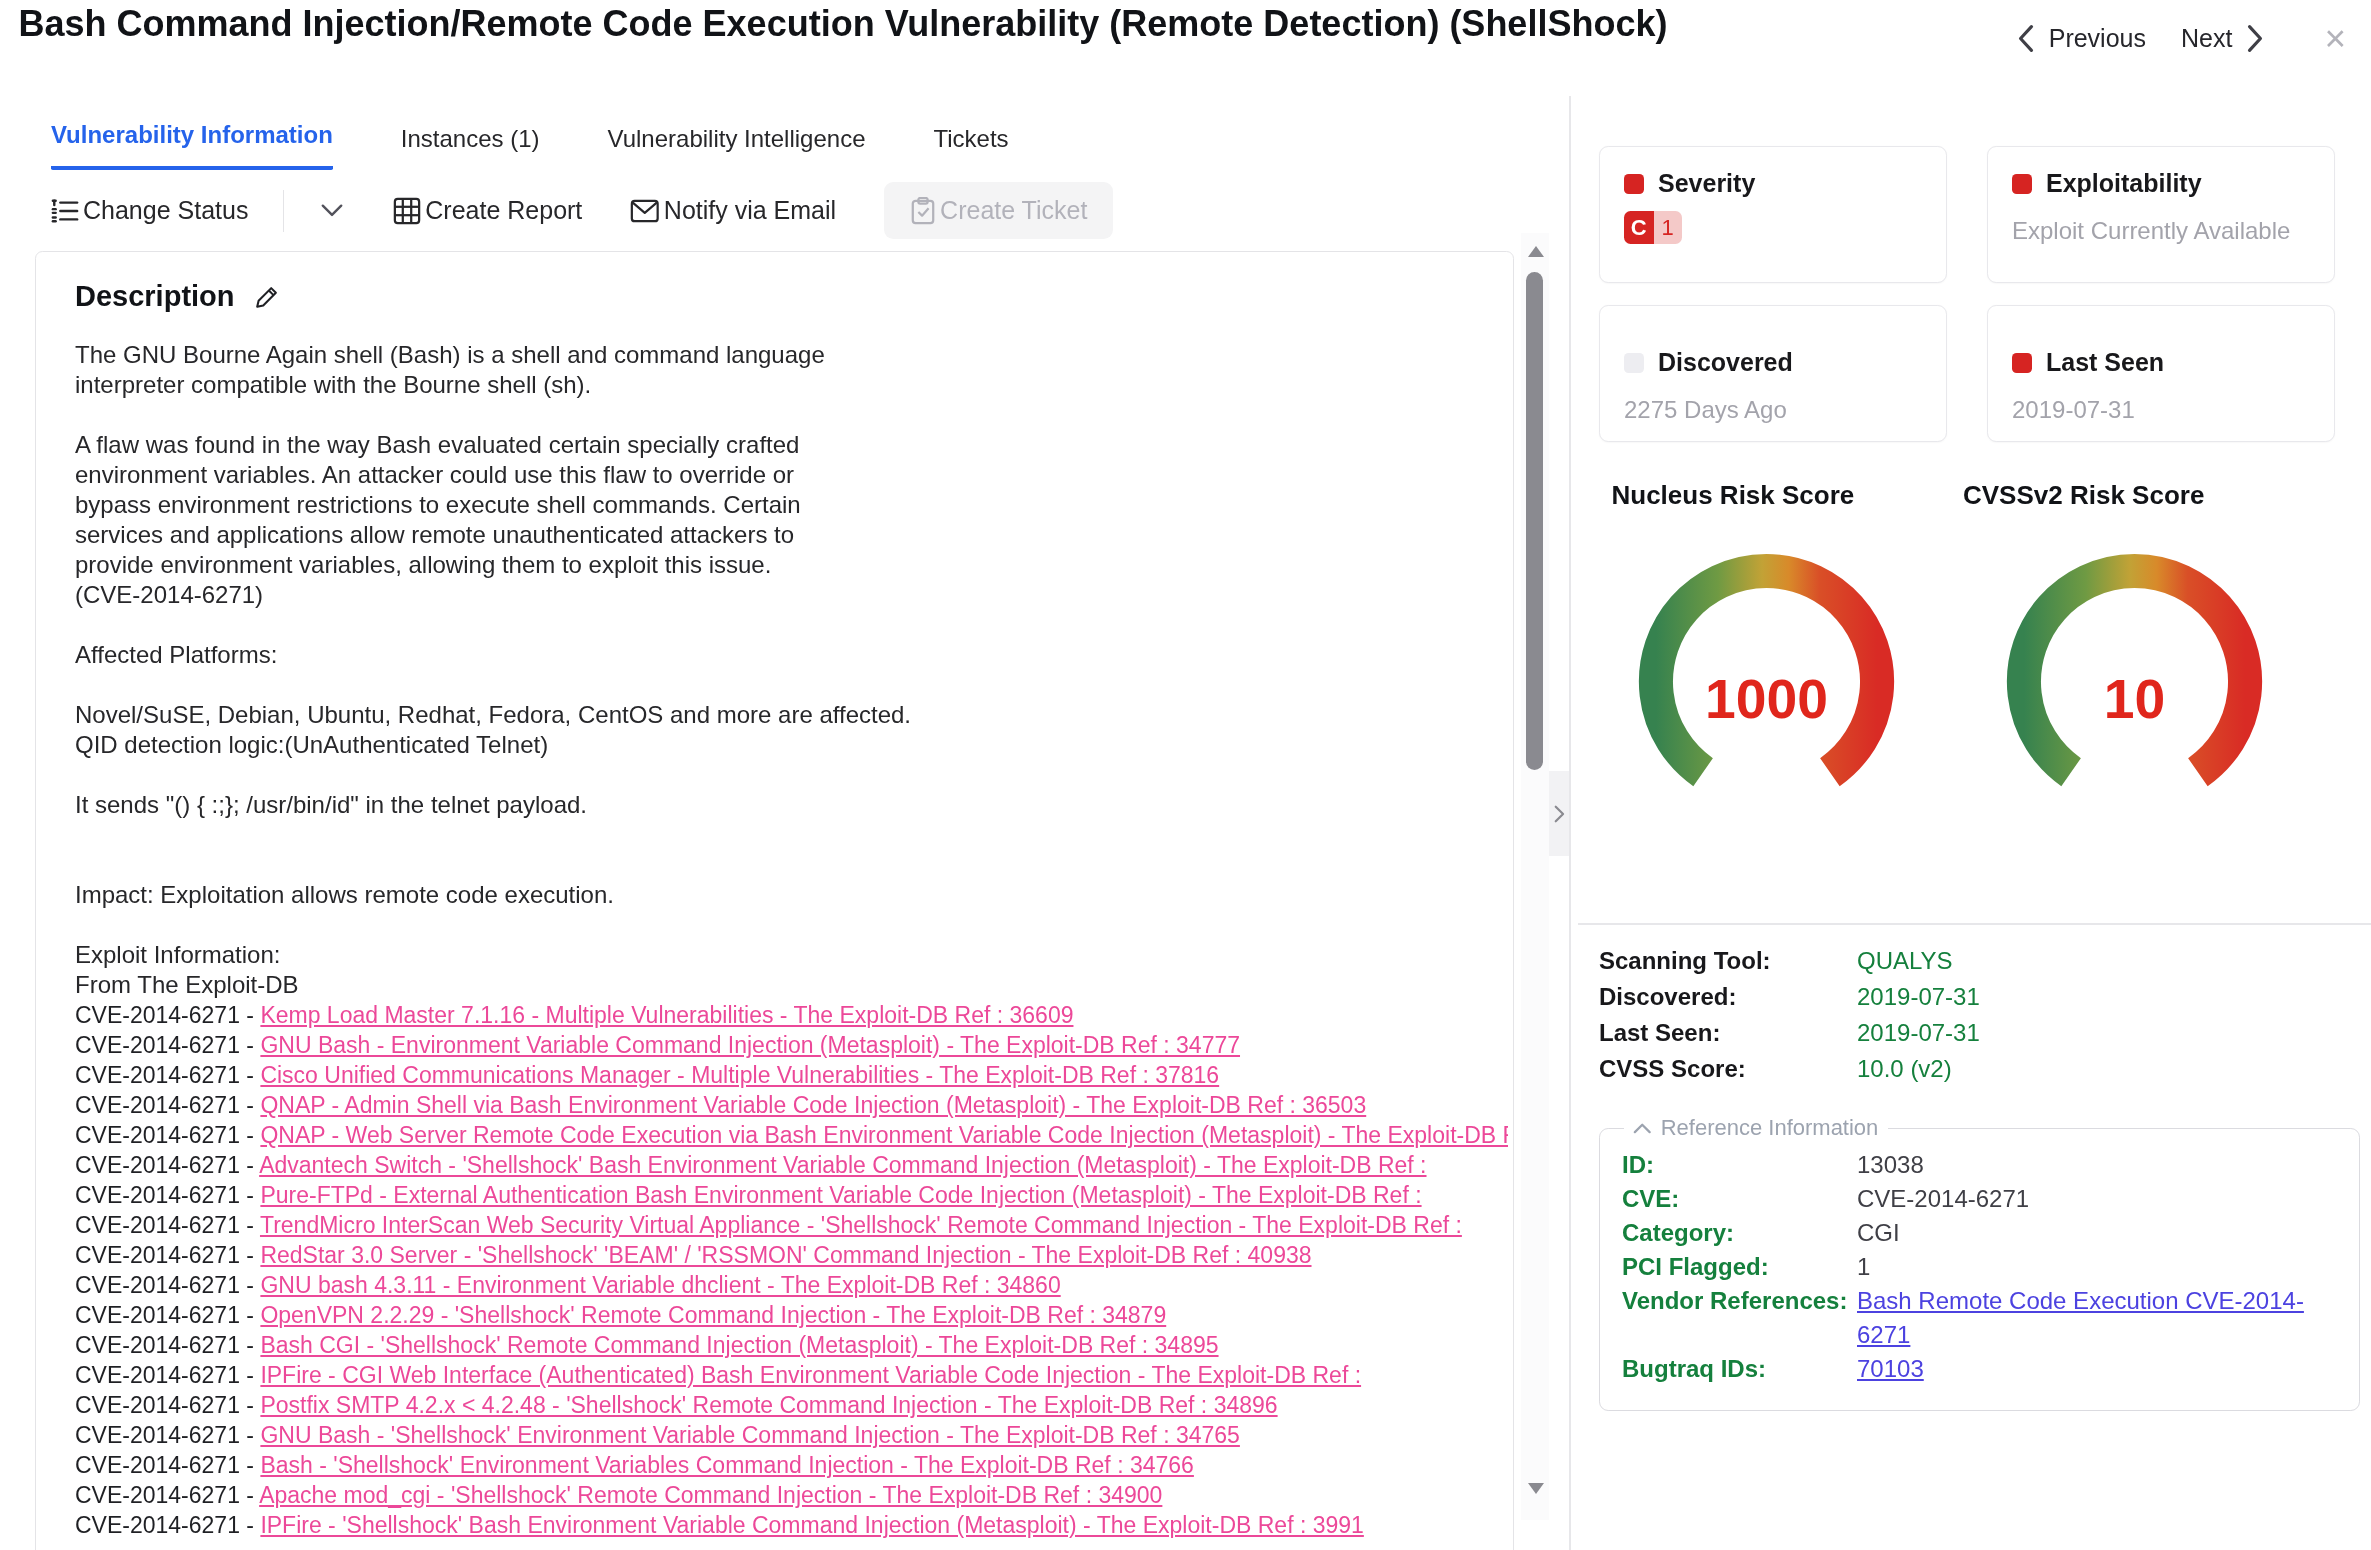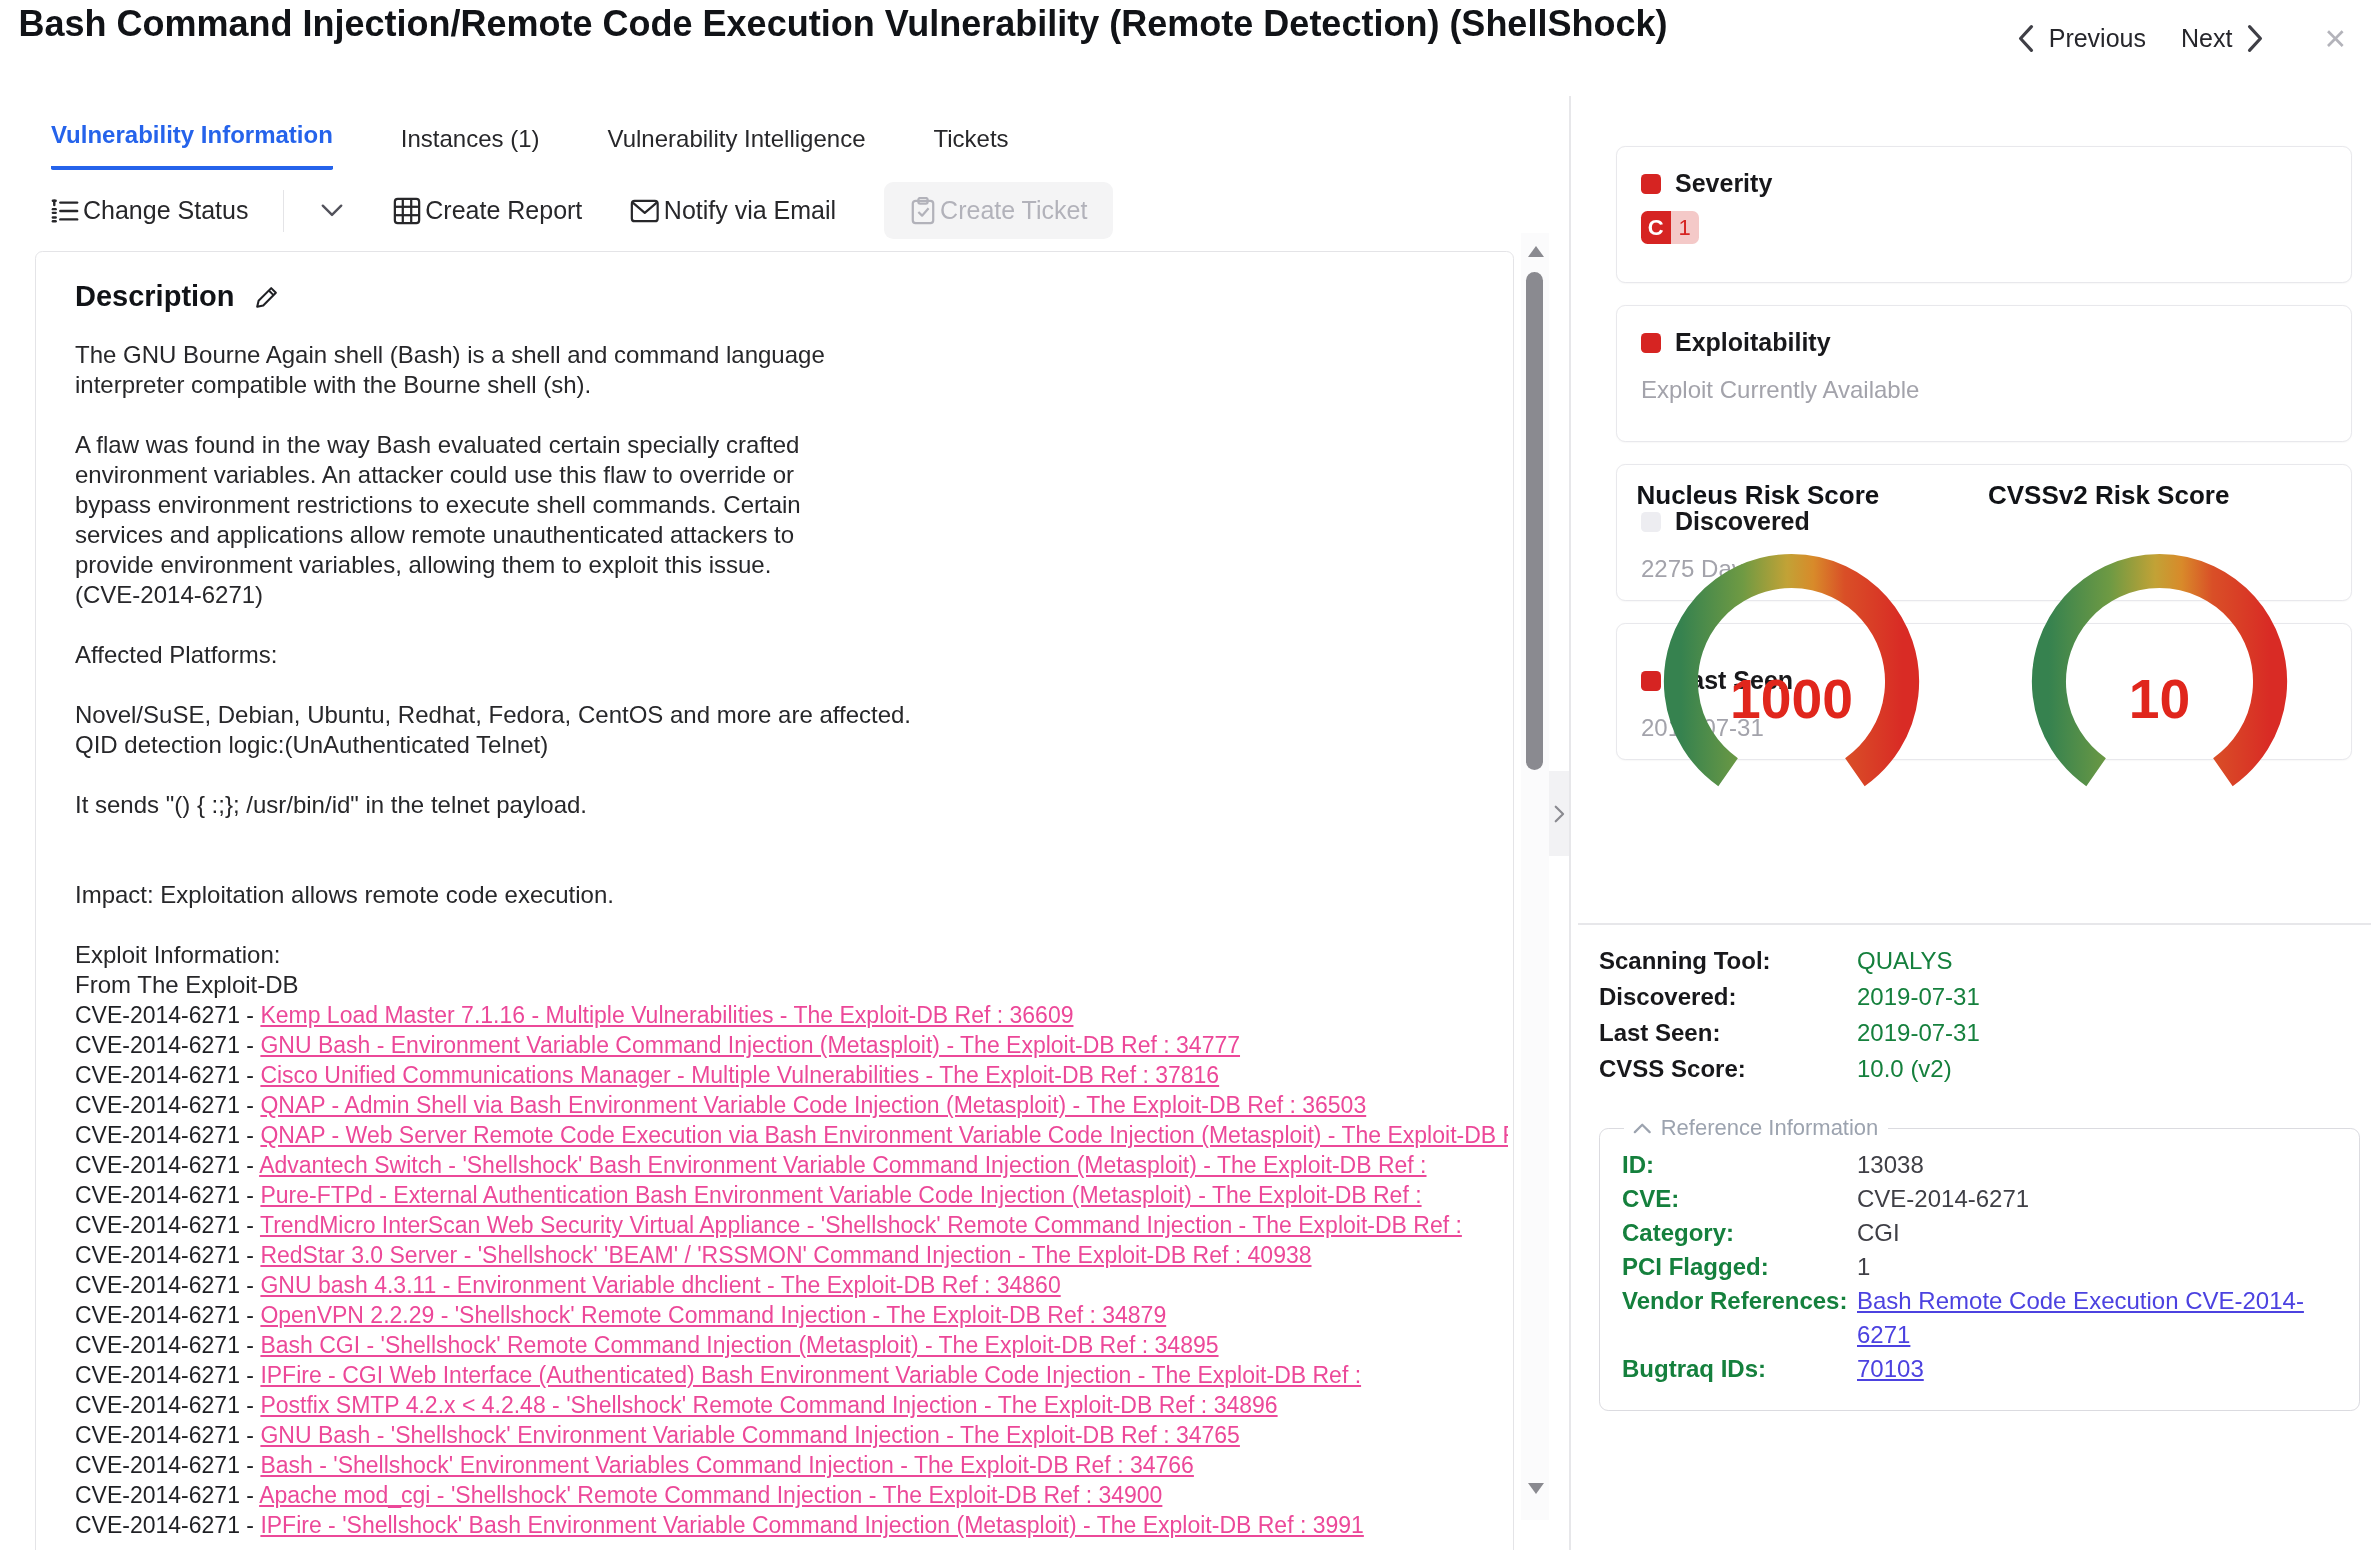--- a/index.html
+++ b/index.html
@@ -46,35 +46,35 @@
   .sb-thumb { position:absolute; left:4.6px; top:39px; width:17.5px; height:498px; background:#8a8a90; border-radius:9.2px; }
 
   .collapse-handle { position:absolute; left:1549px; top:771px; width:20px; height:85px;
     background:#f2f2f4; display:flex; align-items:center; justify-content:center;
     color:#8a8a90; font-size:22px; cursor:pointer; }
 
   .vsep { position:absolute; left:1569px; top:96px; bottom:0; width:1.8px; background:#e7e7ea; }
 
   
   .side { position:absolute; left:1571px; top:0; width:801px; height:1551px; }
-  .cards { position:absolute; left:45px; top:146px; width:736px; display:grid;
-    grid-template-columns:1fr; gap:22px 40px; }
+  .cards { position:absolute; left:28px; top:146px; width:736px; display:grid;
+    grid-template-columns:1fr 1fr; gap:22px 40px; }
   .card { height:137px; border:1.8px solid #e8e8ec; border-radius:9.2px; background:#fff;
     padding:22px 24px; box-shadow:0 0.9px 1.8px rgba(0,0,0,0.03); }
   .card-head { display:flex; align-items:center; gap:14px; }
   .sq { width:20px; height:20px; border-radius:4.6px; }
   .card-title { font-size:25px; font-weight:700; color:#18181b; }
   .card-value { margin-top:18.5px; font-size:24px; color:#a3a3ab; }
   .sev-badges { margin-top:13px; display:flex; }
   .sev-c { width:29.5px; height:33px; background:#d62422; border-radius:6.5px 0 0 6.5px; color:#fff;
     font-weight:700; font-size:22px; display:flex; align-items:center; justify-content:center; }
   .sev-n { width:28px; height:33px; background:#f4c9c8; border-radius:0 6.5px 6.5px 0; color:#d62422;
     font-size:22px; display:flex; align-items:center; justify-content:center; }
 
-  .gauges { position:absolute; left:36px; top:480px; width:736px; display:grid; grid-template-columns:1fr 1fr; }
+  .gauges { position:absolute; left:11px; top:480px; width:736px; display:grid; grid-template-columns:1fr 1fr; }
   .gauge-title { font-size:26px; font-weight:700; color:#111317; padding-left:13px; }
   .gauge-block:nth-child(2) .gauge-title { padding-left:29.5px; }
   .gauge-svg { display:block; margin:37px auto 0; }
   .gauge-num { fill:#e0261c; font-weight:700; font-size:60px; font-family:"Liberation Sans",sans-serif; }
 
   .hsep { position:absolute; left:7.4px; top:923px; width:794px; height:1.8px; background:#e7e7ea; }
 
   .details { position:absolute; left:28px; top:943px; width:738px; }
   .drow { display:flex; line-height:36px; font-size:24px; }
   .dlabel { width:258px; font-weight:700; color:#18181b; }

